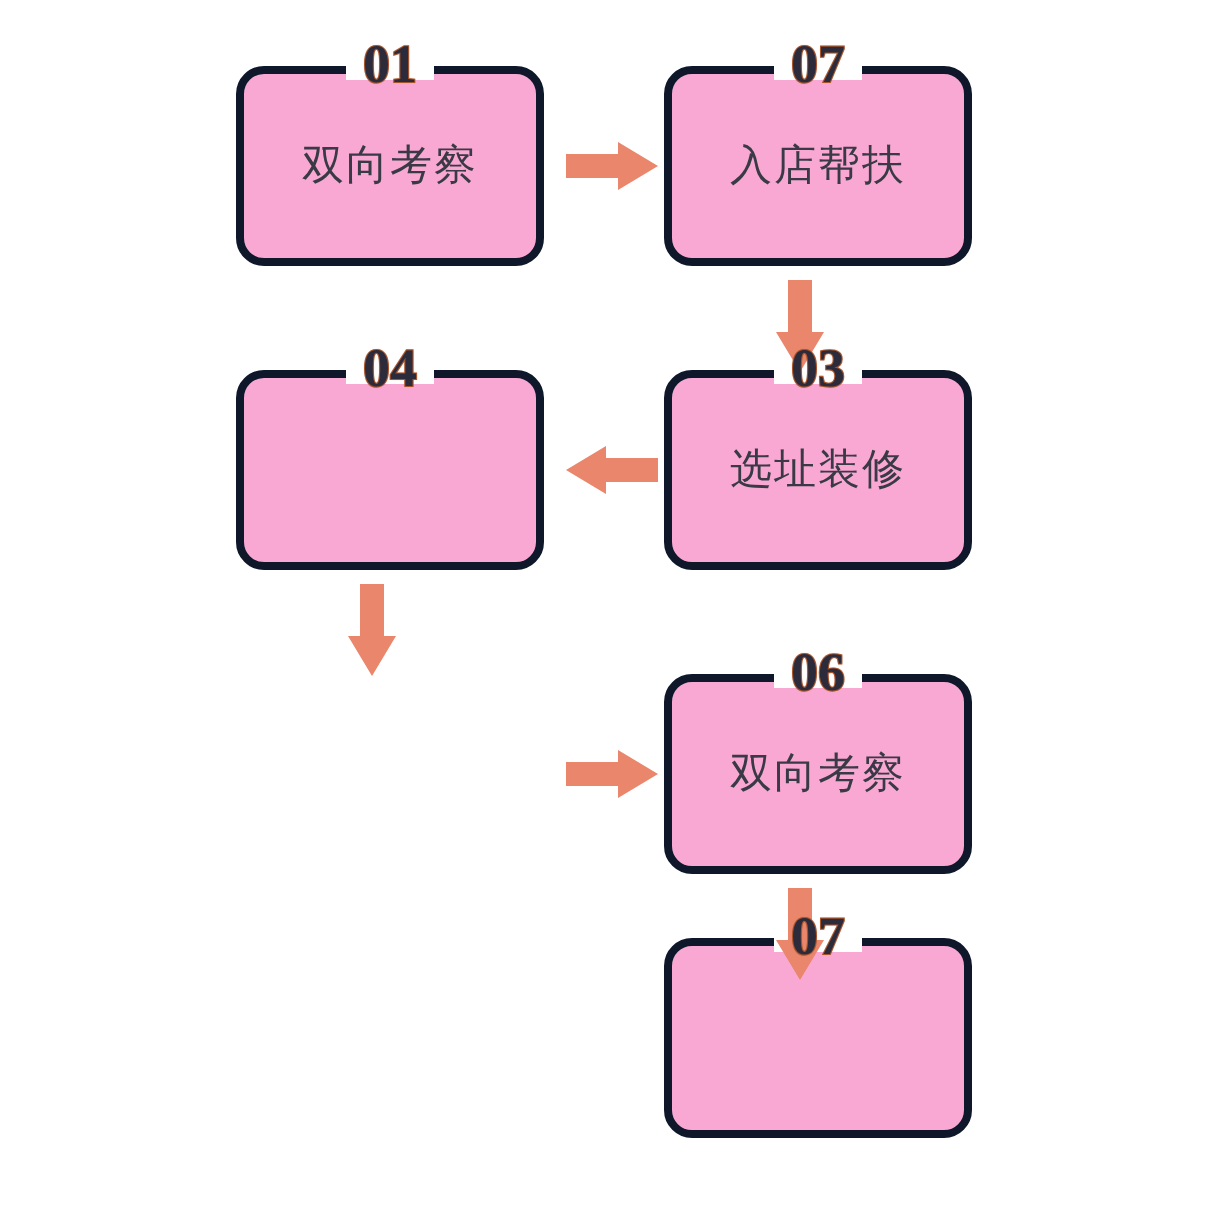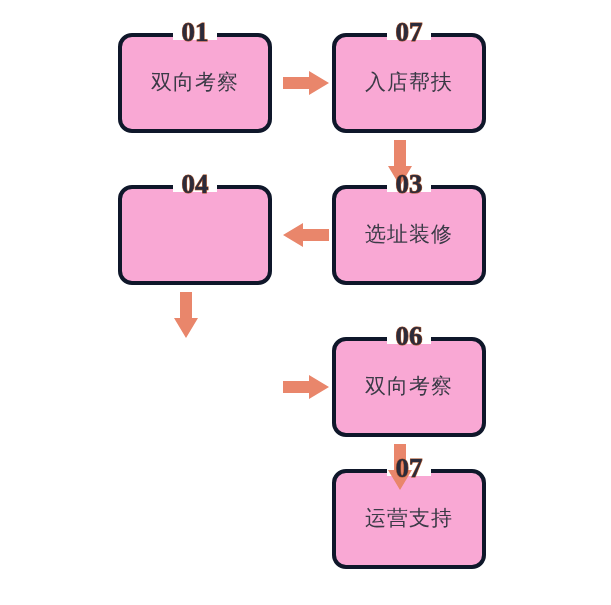--- a/index.html
+++ b/index.html
@@ -107,21 +107,20 @@
       <div class="step-number">04</div>
     </div>
     <div class="step-box" style="left: 332px; top: 337px;">
       <div class="notch"></div>
       <div class="step-number">06</div>
       <div class="step-label">双向考察</div>
     </div>
     <div class="step-box" style="left: 332px; top: 469px;">
       <div class="notch"></div>
       <div class="step-number">07</div>
-      <div class="step-label">运营支持</div>
     </div>
     <div class="arrow arrow-right" style="left: 283px; top: 71px;">
       <svg width="46" height="24" viewBox="0 0 46 24">
         <path d="M0 6 L26 6 L26 0 L46 12 L26 24 L26 18 L0 18 Z" fill="#E9866B"></path>
       </svg>
     </div>
     <div class="arrow arrow-down" style="left: 388px; top: 140px;">
       <svg width="24" height="46" viewBox="0 0 24 46">
         <path d="M6 0 L18 0 L18 26 L24 26 L12 46 L0 26 L6 26 Z" fill="#E9866B"></path>
       </svg>

